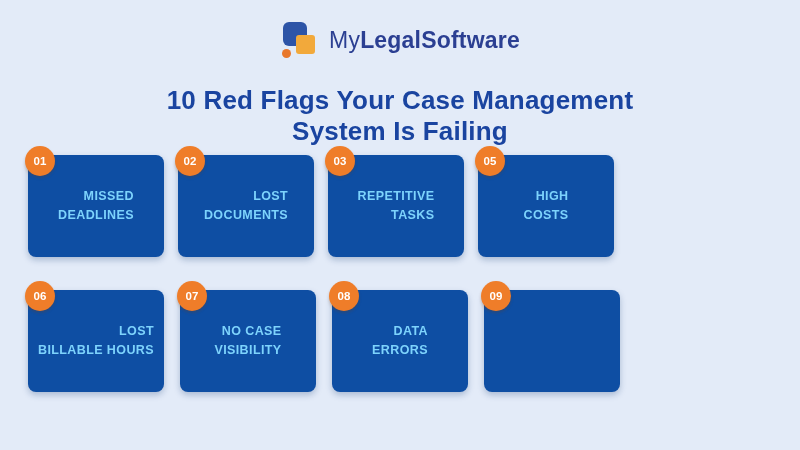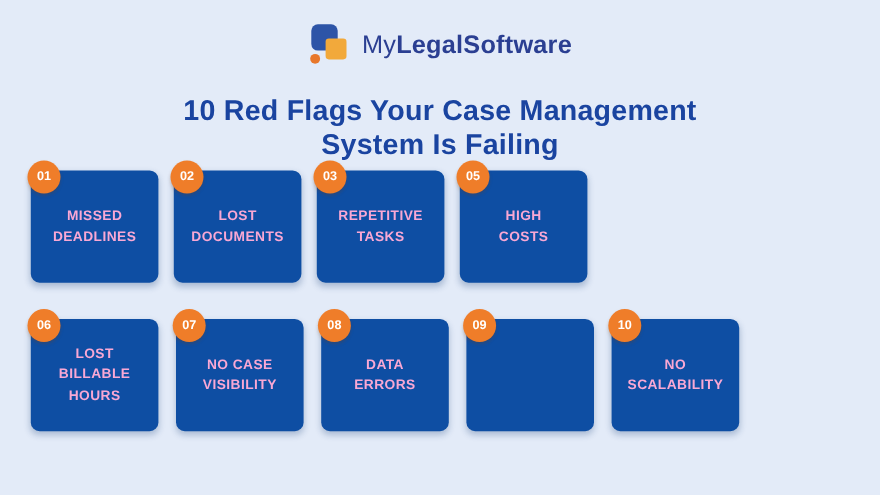--- a/index.html
+++ b/index.html
@@ -45,31 +45,31 @@
     letter-spacing:0.2px;
   }
 
   
   .row { position:absolute; left:28px; display:flex; gap:14px; }
   .row-1 { top:155px; }
   .row-2 { top:290px;gap:16px; }
 
   .card {
     position:relative;
-    width:116px; height:102px;
+    width:136px; height:102px;
     background:#0e4ea3;
     border-radius:8px;
     box-shadow:0 3px 6px rgba(20,60,120,0.28);
     display:flex; align-items:center; justify-content:center;
   }
   .card-label {
-    color:#f9a8d4;
+    color:#7dd3fc;
     font-weight:bold;
     font-size:12.5px;
-    text-align:center;
+    text-align:right;
     letter-spacing:0.4px;
     line-height:1.55;
     white-space:pre-line;
     padding:0 6px;
   }
   .badge {
     position:absolute; left:-3px; top:-9px;
     width:30px; height:30px;
     background:#ef7d29;
     border-radius:50%;
@@ -130,18 +130,13 @@
 VISIBILITY</div>
   </div>
   <div class="card">
     <div class="badge">08</div>
     <div class="card-label">DATA
 ERRORS</div>
   </div>
   <div class="card">
     <div class="badge">09</div>
   </div>
-  <div class="card">
-    <div class="badge">10</div>
-    <div class="card-label">NO
-SCALABILITY</div>
-  </div>
 </div>
 
 </body></html>

